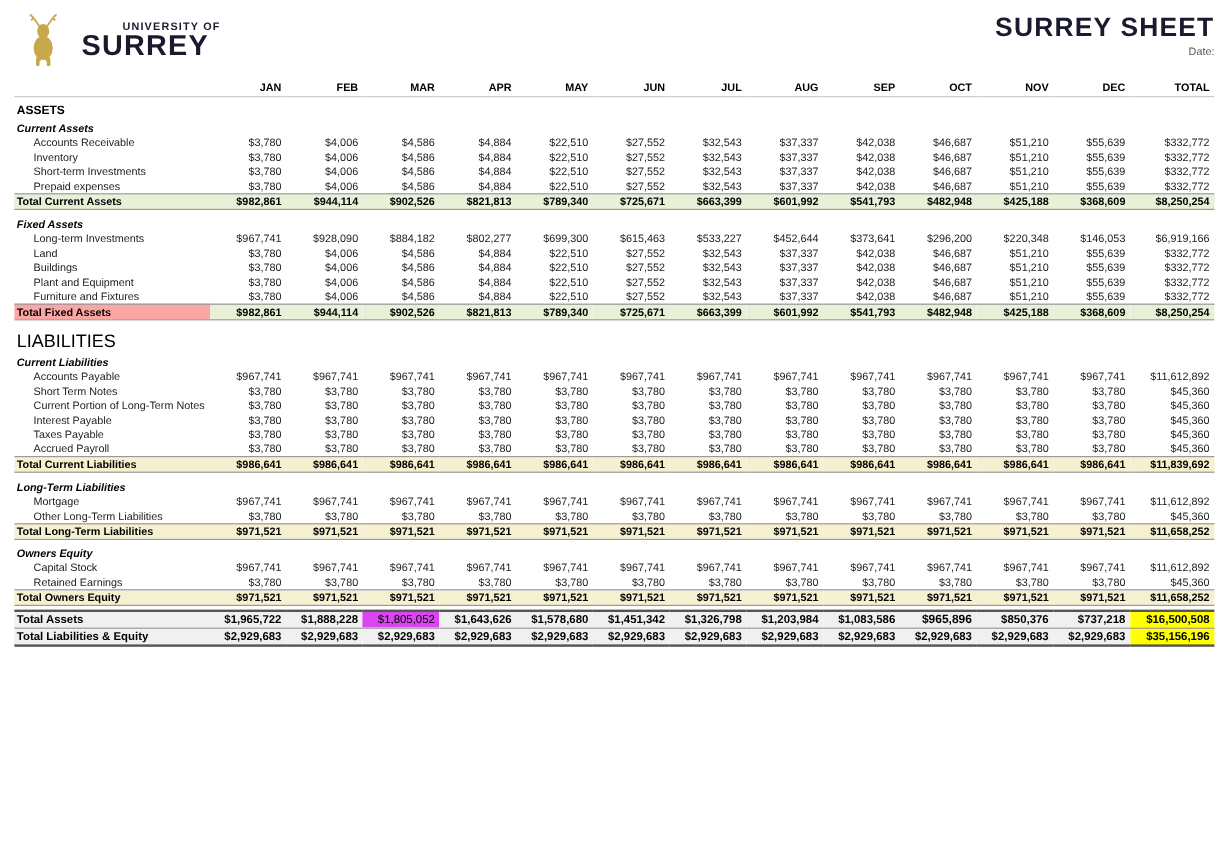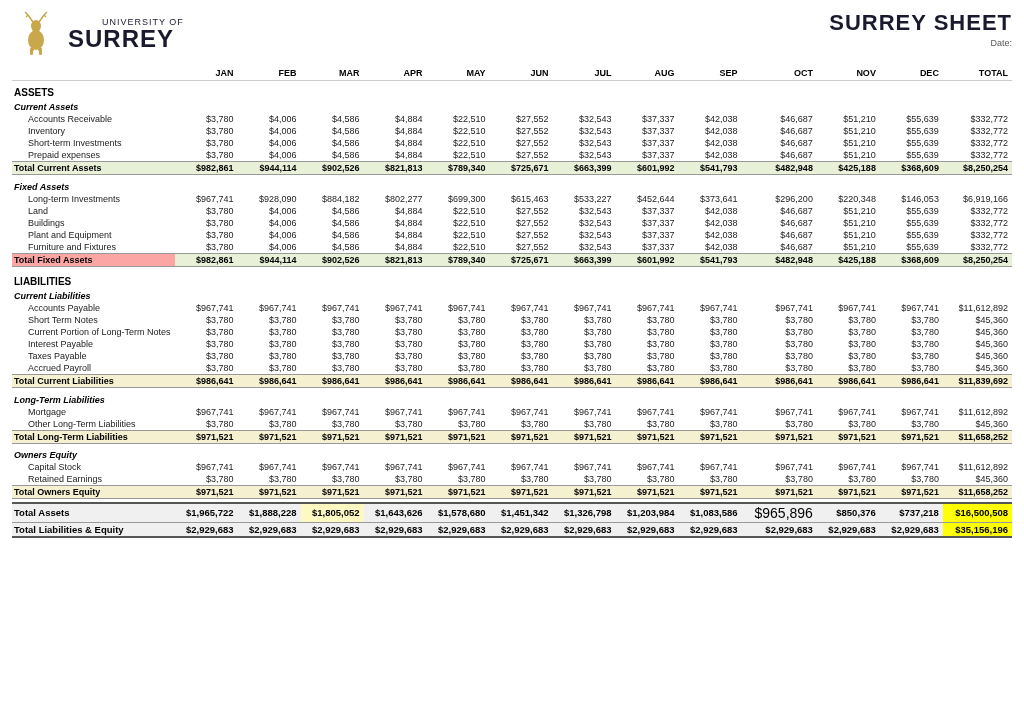--- a/index.html
+++ b/index.html
@@ -29,21 +29,21 @@
     .logo-deer {
       width: 48px;
       height: 48px;
     }
     .logo-text {
       display: flex;
       flex-direction: column;
     }
     .logo-university {
       font-size: 9px;
-      font-weight: normal;
+      font-weight: bold;
       letter-spacing: 1px;
       color: #1a1a2e;
       padding-left: 34px;
     }
     .logo-surrey {
       font-size: 24px;
       font-weight: 900;
       color: #1a1a2e;
       letter-spacing: 1px;
       line-height: 1;
@@ -336,21 +336,21 @@
           <td style="background: rgb(232, 240, 216); font-weight: bold; border-top: 1px solid rgb(153, 153, 153); border-bottom: 1px solid rgb(153, 153, 153);">$541,793</td>
           <td style="background: rgb(232, 240, 216); font-weight: bold; border-top: 1px solid rgb(153, 153, 153); border-bottom: 1px solid rgb(153, 153, 153);">$482,948</td>
           <td style="background: rgb(232, 240, 216); font-weight: bold; border-top: 1px solid rgb(153, 153, 153); border-bottom: 1px solid rgb(153, 153, 153);">$425,188</td>
           <td style="background: rgb(232, 240, 216); font-weight: bold; border-top: 1px solid rgb(153, 153, 153); border-bottom: 1px solid rgb(153, 153, 153);">$368,609</td>
           <td style="background: rgb(232, 240, 216); font-weight: bold; border-top: 1px solid rgb(153, 153, 153); border-bottom: 1px solid rgb(153, 153, 153);">$8,250,254</td>
         </tr>
         <tr>
           <td colspan="14" style="height: 4px;"></td>
         </tr>
         <tr>
-          <td colspan="14" style="font-weight: 700; font-size: 10px; padding-top: 6px; padding-bottom: 1px;">LIABILITIES</td>
+          <td colspan="14" style="font-weight: 400; font-size: 15px; padding-top: 6px; padding-bottom: 1px;">LIABILITIES</td>
         </tr>
         <tr>
           <td colspan="14" style="font-weight: bold; font-size: 9px; padding-top: 3px; font-style: italic;">Current Liabilities</td>
         </tr>
         <tr class="data-row">
           <td style="padding-left: 16px; margin-top: 26px;">Accounts Payable</td>
           <td>$967,741</td>
           <td>$967,741</td>
           <td>$967,741</td>
           <td>$967,741</td>
@@ -568,28 +568,28 @@
           <td style="background: rgb(245, 240, 208); font-weight: bold; border-top: 1px solid rgb(153, 153, 153); border-bottom: 1px solid rgb(153, 153, 153);">$971,521</td>
           <td style="background: rgb(245, 240, 208); font-weight: bold; border-top: 1px solid rgb(153, 153, 153); border-bottom: 1px solid rgb(153, 153, 153);">$11,658,252</td>
         </tr>
         <tr>
           <td colspan="14" style="height: 4px;"></td>
         </tr>
         <tr>
           <td style="font-weight: bold; background: rgb(240, 240, 240); border-top: 2px solid rgb(85, 85, 85); border-bottom: 1px solid rgb(153, 153, 153); font-size: 9.5px;">Total Assets</td>
           <td style="font-weight: bold; background: rgb(240, 240, 240); border-top: 2px solid rgb(85, 85, 85); border-bottom: 1px solid rgb(153, 153, 153); font-size: 9.5px;">$1,965,722</td>
           <td style="font-weight: bold; background: rgb(240, 240, 240); border-top: 2px solid rgb(85, 85, 85); border-bottom: 1px solid rgb(153, 153, 153); font-size: 9.5px;">$1,888,228</td>
-          <td style="font-weight: bold; background: #fef9c3; border-top: 2px solid rgb(85, 85, 85); border-bottom: 1px solid rgb(153, 153, 153); font-size: 9.5px;">$1,805,052</td>
+          <td style="font-weight: normal; background: #d946ef; border-top: 2px solid rgb(85, 85, 85); border-bottom: 1px solid rgb(153, 153, 153); font-size: 9.5px;">$1,805,052</td>
           <td style="font-weight: bold; background: rgb(240, 240, 240); border-top: 2px solid rgb(85, 85, 85); border-bottom: 1px solid rgb(153, 153, 153); font-size: 9.5px;">$1,643,626</td>
           <td style="font-weight: bold; background: rgb(240, 240, 240); border-top: 2px solid rgb(85, 85, 85); border-bottom: 1px solid rgb(153, 153, 153); font-size: 9.5px;">$1,578,680</td>
           <td style="font-weight: bold; background: rgb(240, 240, 240); border-top: 2px solid rgb(85, 85, 85); border-bottom: 1px solid rgb(153, 153, 153); font-size: 9.5px;">$1,451,342</td>
           <td style="font-weight: bold; background: rgb(240, 240, 240); border-top: 2px solid rgb(85, 85, 85); border-bottom: 1px solid rgb(153, 153, 153); font-size: 9.5px;">$1,326,798</td>
           <td style="font-weight: bold; background: rgb(240, 240, 240); border-top: 2px solid rgb(85, 85, 85); border-bottom: 1px solid rgb(153, 153, 153); font-size: 9.5px;">$1,203,984</td>
           <td style="font-weight: bold; background: rgb(240, 240, 240); border-top: 2px solid rgb(85, 85, 85); border-bottom: 1px solid rgb(153, 153, 153); font-size: 9.5px;">$1,083,586</td>
-          <td style="font-weight: normal; background: rgb(240, 240, 240); border-top: 2px solid rgb(85, 85, 85); border-bottom: 1px solid rgb(153, 153, 153); font-size: 14px;">$965,896</td>
+          <td style="font-weight: bold; background: rgb(240, 240, 240); border-top: 2px solid rgb(85, 85, 85); border-bottom: 1px solid rgb(153, 153, 153); font-size: 10px;">$965,896</td>
           <td style="font-weight: bold; background: rgb(240, 240, 240); border-top: 2px solid rgb(85, 85, 85); border-bottom: 1px solid rgb(153, 153, 153); font-size: 9.5px;">$850,376</td>
           <td style="font-weight: bold; background: rgb(240, 240, 240); border-top: 2px solid rgb(85, 85, 85); border-bottom: 1px solid rgb(153, 153, 153); font-size: 9.5px;">$737,218</td>
           <td style="background: rgb(255, 255, 0); font-weight: bold; border-top: 2px solid rgb(85, 85, 85); border-bottom: 1px solid rgb(153, 153, 153); font-size: 9.5px;">$16,500,508</td>
         </tr>
         <tr>
           <td style="font-weight: bold; background: rgb(240, 240, 240); border-top: 1px solid rgb(153, 153, 153); border-bottom: 2px solid rgb(85, 85, 85); font-size: 9.5px;">Total Liabilities &amp; Equity</td>
           <td style="font-weight: bold; background: rgb(240, 240, 240); border-top: 1px solid rgb(153, 153, 153); border-bottom: 2px solid rgb(85, 85, 85); font-size: 9.5px;">$2,929,683</td>
           <td style="font-weight: bold; background: rgb(240, 240, 240); border-top: 1px solid rgb(153, 153, 153); border-bottom: 2px solid rgb(85, 85, 85); font-size: 9.5px;">$2,929,683</td>
           <td style="font-weight: bold; background: rgb(240, 240, 240); border-top: 1px solid rgb(153, 153, 153); border-bottom: 2px solid rgb(85, 85, 85); font-size: 9.5px;">$2,929,683</td>
           <td style="font-weight: bold; background: rgb(240, 240, 240); border-top: 1px solid rgb(153, 153, 153); border-bottom: 2px solid rgb(85, 85, 85); font-size: 9.5px;">$2,929,683</td>

